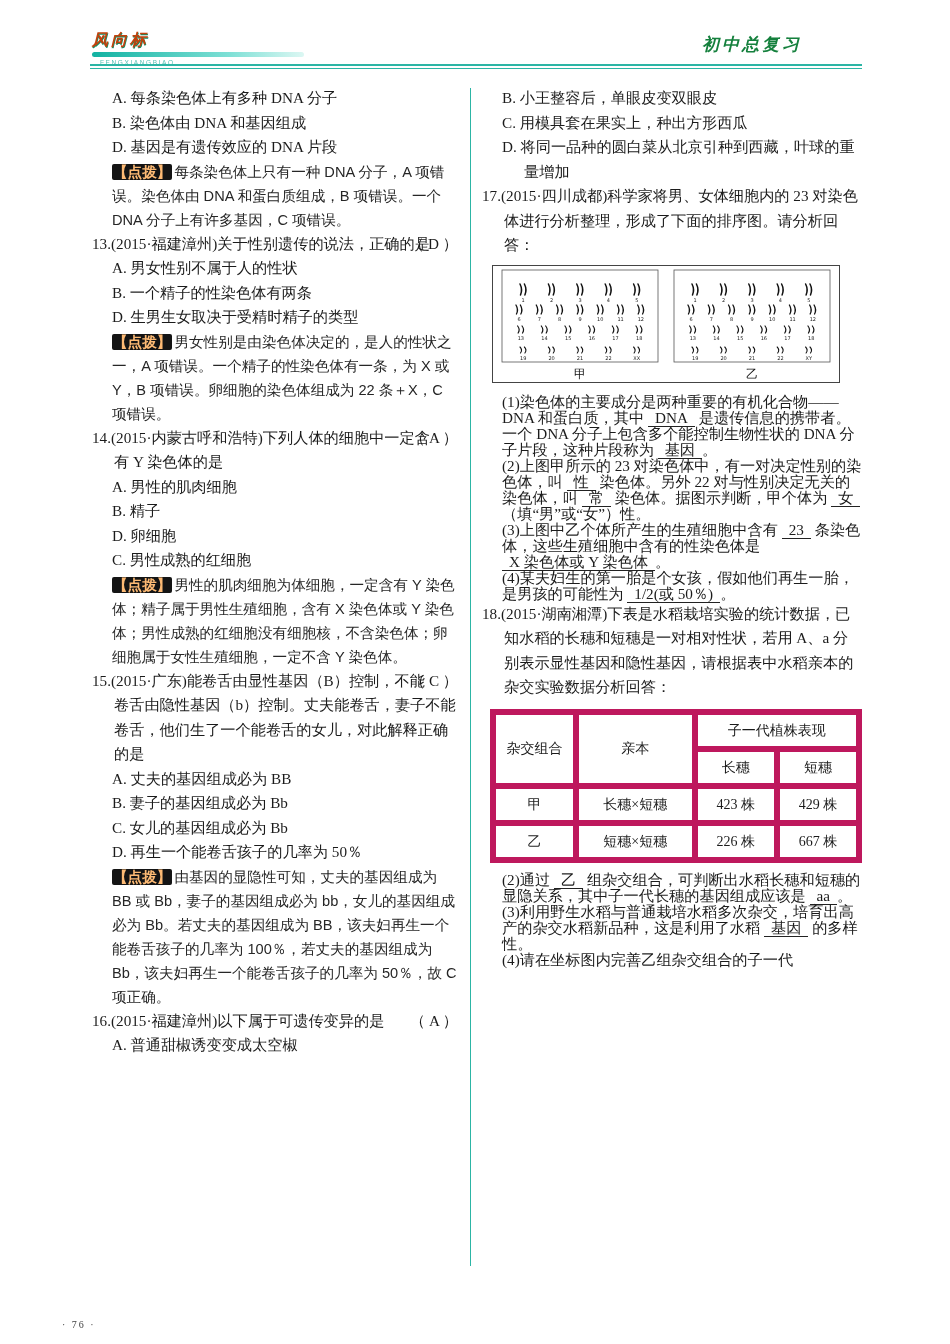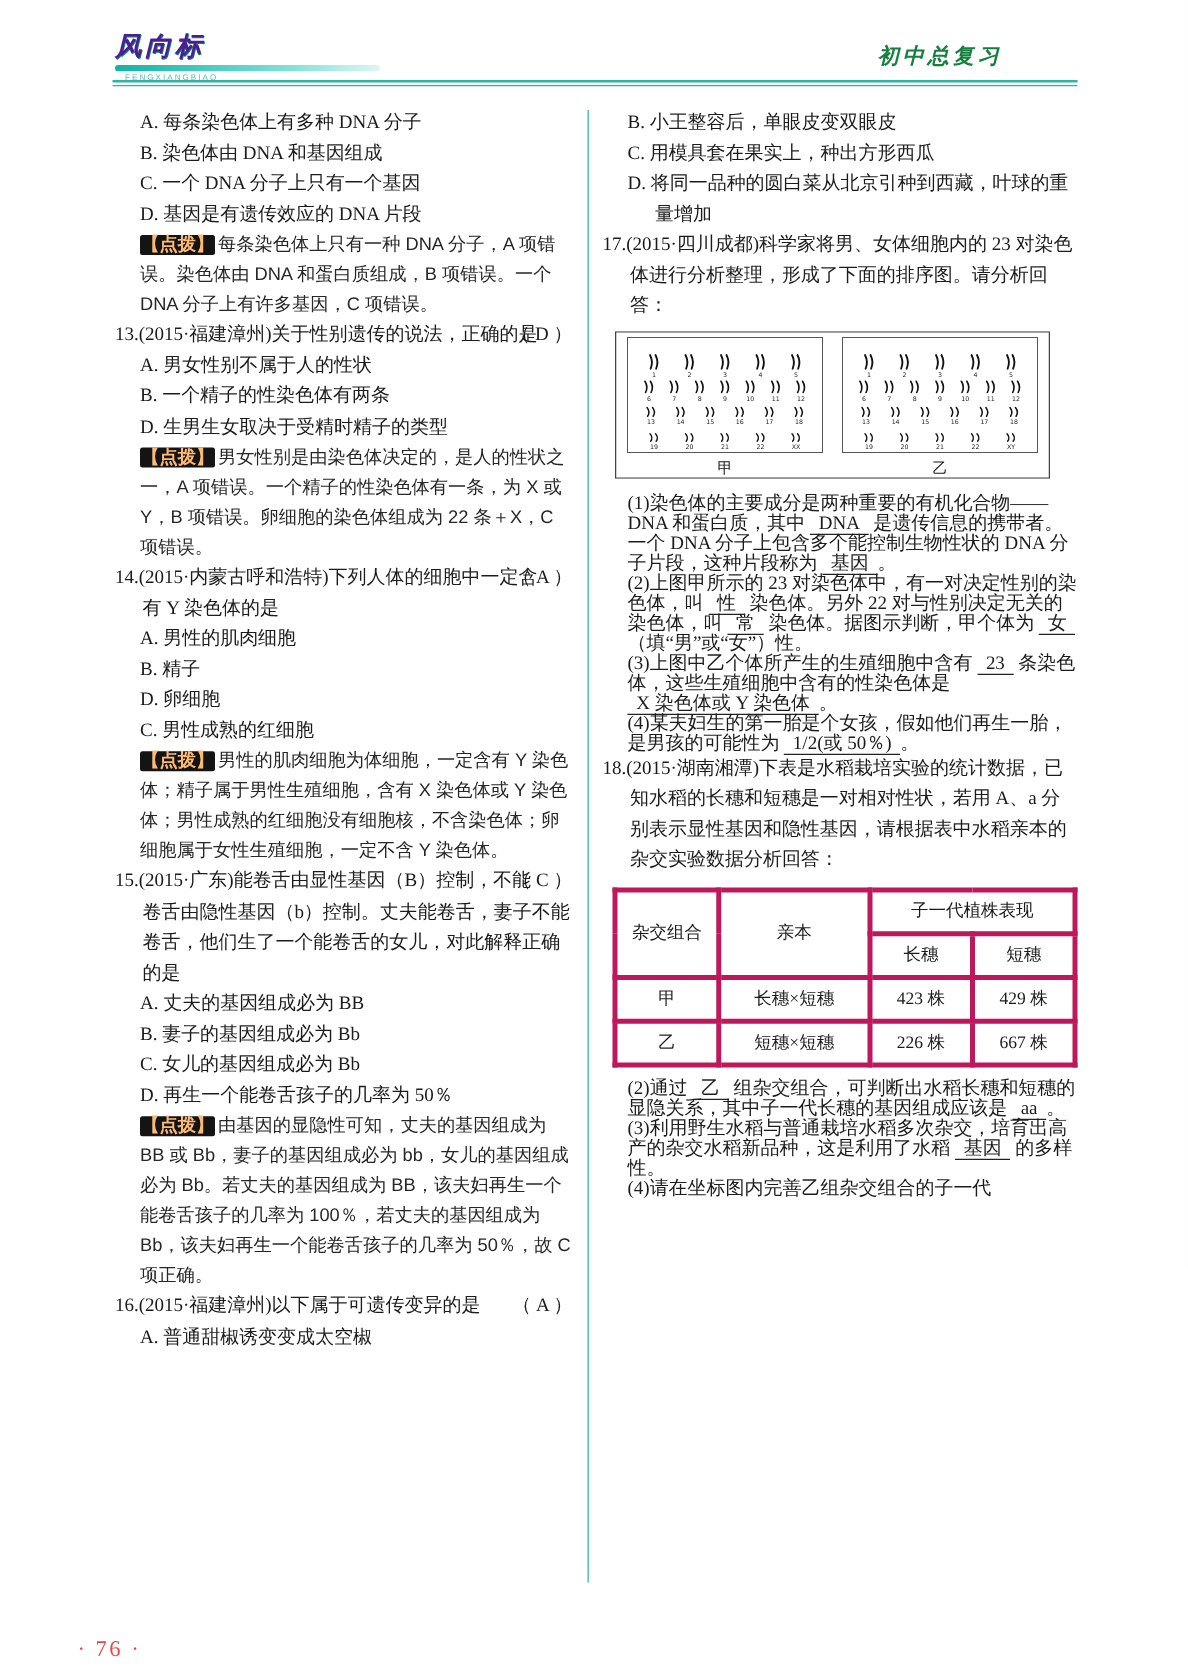--- a/index.html
+++ b/index.html
@@ -5,21 +5,21 @@
   html,body{margin:0;padding:0;}
   body{width:950px;height:1344px;overflow:hidden;background:#f6f6f4;}
   .page{position:relative;width:950px;height:1344px;background:#ffffff;
         font-family:"Liberation Serif","DejaVu Serif",serif;color:#1b1b1b;overflow:hidden;}
 
   
   .header{position:absolute;left:92px;right:90px;top:22px;height:40px;
           display:flex;justify-content:space-between;align-items:flex-end;}
   .logo{width:218px;position:relative;padding-bottom:11px;}
   .logo-text{font-family:"Liberation Sans","DejaVu Sans",sans-serif;font-weight:bold;font-style:italic;
-             font-size:21px;color:#4c1d95;letter-spacing:3px;text-shadow:0.6px 0.6px 0 #0e8f66;}
+             font-size:16px;color:#c2410c;letter-spacing:3px;text-shadow:0.6px 0.6px 0 #0e8f66;}
   .logo-swoosh{position:absolute;left:0;bottom:5px;width:212px;height:5px;border-radius:3px;
                background:linear-gradient(90deg,#12b2a2,#7fe0d6 65%,#dcf7f3);}
   .logo-caption{position:absolute;left:8px;bottom:-4px;font-size:6.5px;color:#55c0b4;
                 letter-spacing:1.6px;font-family:"Liberation Sans",sans-serif;}
   .review-title{font-size:17px;font-weight:bold;font-style:italic;letter-spacing:3px;
                 color:#15803d;margin-right:58px;padding-bottom:6px;}
   .rules{position:absolute;left:90px;right:88px;top:64px;}
   .rule1{height:2px;background:#2cb5a5;}
   .rule2{margin-top:2px;height:1px;background:#2cb5a5;}
 
@@ -36,23 +36,23 @@
   .dianbo{margin-left:20px;font-size:14.6px;line-height:24px;
           font-family:"Liberation Sans","DejaVu Sans",sans-serif;color:#262626;}
   .dianbo-tag{font-weight:bold;background:#141414;color:#fdba74;border-radius:2px;
               padding:0 1px;margin-right:2px;}
   .subq{margin-left:20px;font-size:15.2px;line-height:16px;}
   .blank{border-bottom:1px solid #222;padding:0 7px;white-space:nowrap;}
 
   
   .figure{margin:7px 0 7px 10px;}
   .qtable{border-collapse:collapse;margin:9px 0 9px 8px;font-size:14px;line-height:19px;}
-  .qtable th,.qtable td{border:4px solid #be185d;font-weight:normal;text-align:center;padding:6px 5px;}
-
-  .footer{position:absolute;left:62px;bottom:14px;font-size:18px;color:#ef4444;letter-spacing:2px;}
+  .qtable th,.qtable td{border:6px solid #be185d;font-weight:normal;text-align:center;padding:6px 5px;}
+
+  .footer{position:absolute;left:62px;bottom:14px;font-size:10px;color:#404040;letter-spacing:2px;}
 </style>
 </head>
 <body>
 
 <div class="page">
 
   <div class="header">
     <div class="logo">
       <div class="logo-text">风向标</div>
       <div class="logo-swoosh"></div>
@@ -63,21 +63,20 @@
 
   <div class="rules">
     <div class="rule1"></div>
     <div class="rule2"></div>
   </div>
 
   <div class="columns">
     <div class="col-left" id="left-col">
         <div class="choice">A. 每条染色体上有多种 DNA 分子</div>
         <div class="choice">B. 染色体由 DNA 和基因组成</div>
-        <div class="choice">C. 一个 DNA 分子上只有一个基因</div>
         <div class="choice">D. 基因是有遗传效应的 DNA 片段</div>
         <div class="dianbo"><span class="dianbo-tag">【点拨】</span><span class="dianbo-text">每条染色体上只有一种 DNA 分子，A 项错误。染色体由 DNA 和蛋白质组成，B 项错误。一个 DNA 分子上有许多基因，C 项错误。</span></div>
         <div class="question"><span class="answer">（ D ）</span><span class="qnum">13.</span><span class="qsource">(2015·福建漳州)</span><span class="qtext">关于性别遗传的说法，正确的是</span></div>
         <div class="choice">A. 男女性别不属于人的性状</div>
         <div class="choice">B. 一个精子的性染色体有两条</div>
         <div class="choice">D. 生男生女取决于受精时精子的类型</div>
         <div class="dianbo"><span class="dianbo-tag">【点拨】</span><span class="dianbo-text">男女性别是由染色体决定的，是人的性状之一，A 项错误。一个精子的性染色体有一条，为 X 或 Y，B 项错误。卵细胞的染色体组成为 22 条＋X，C 项错误。</span></div>
         <div class="question"><span class="answer">（ A ）</span><span class="qnum">14.</span><span class="qsource">(2015·内蒙古呼和浩特)</span><span class="qtext">下列人体的细胞中一定含有 Y 染色体的是</span></div>
         <div class="choice">A. 男性的肌肉细胞</div>
         <div class="choice">B. 精子</div>

